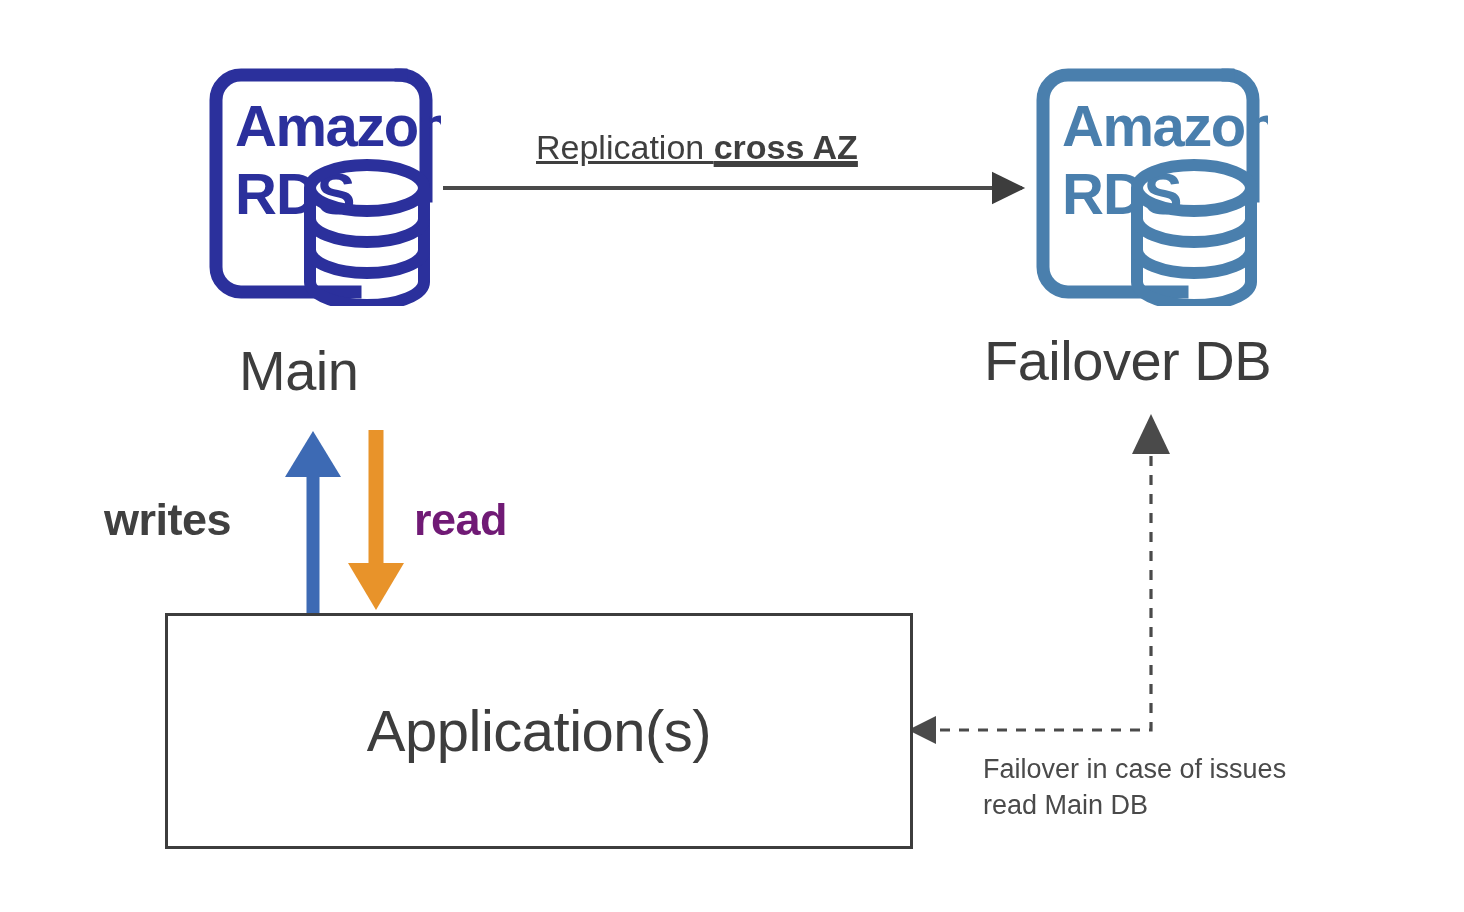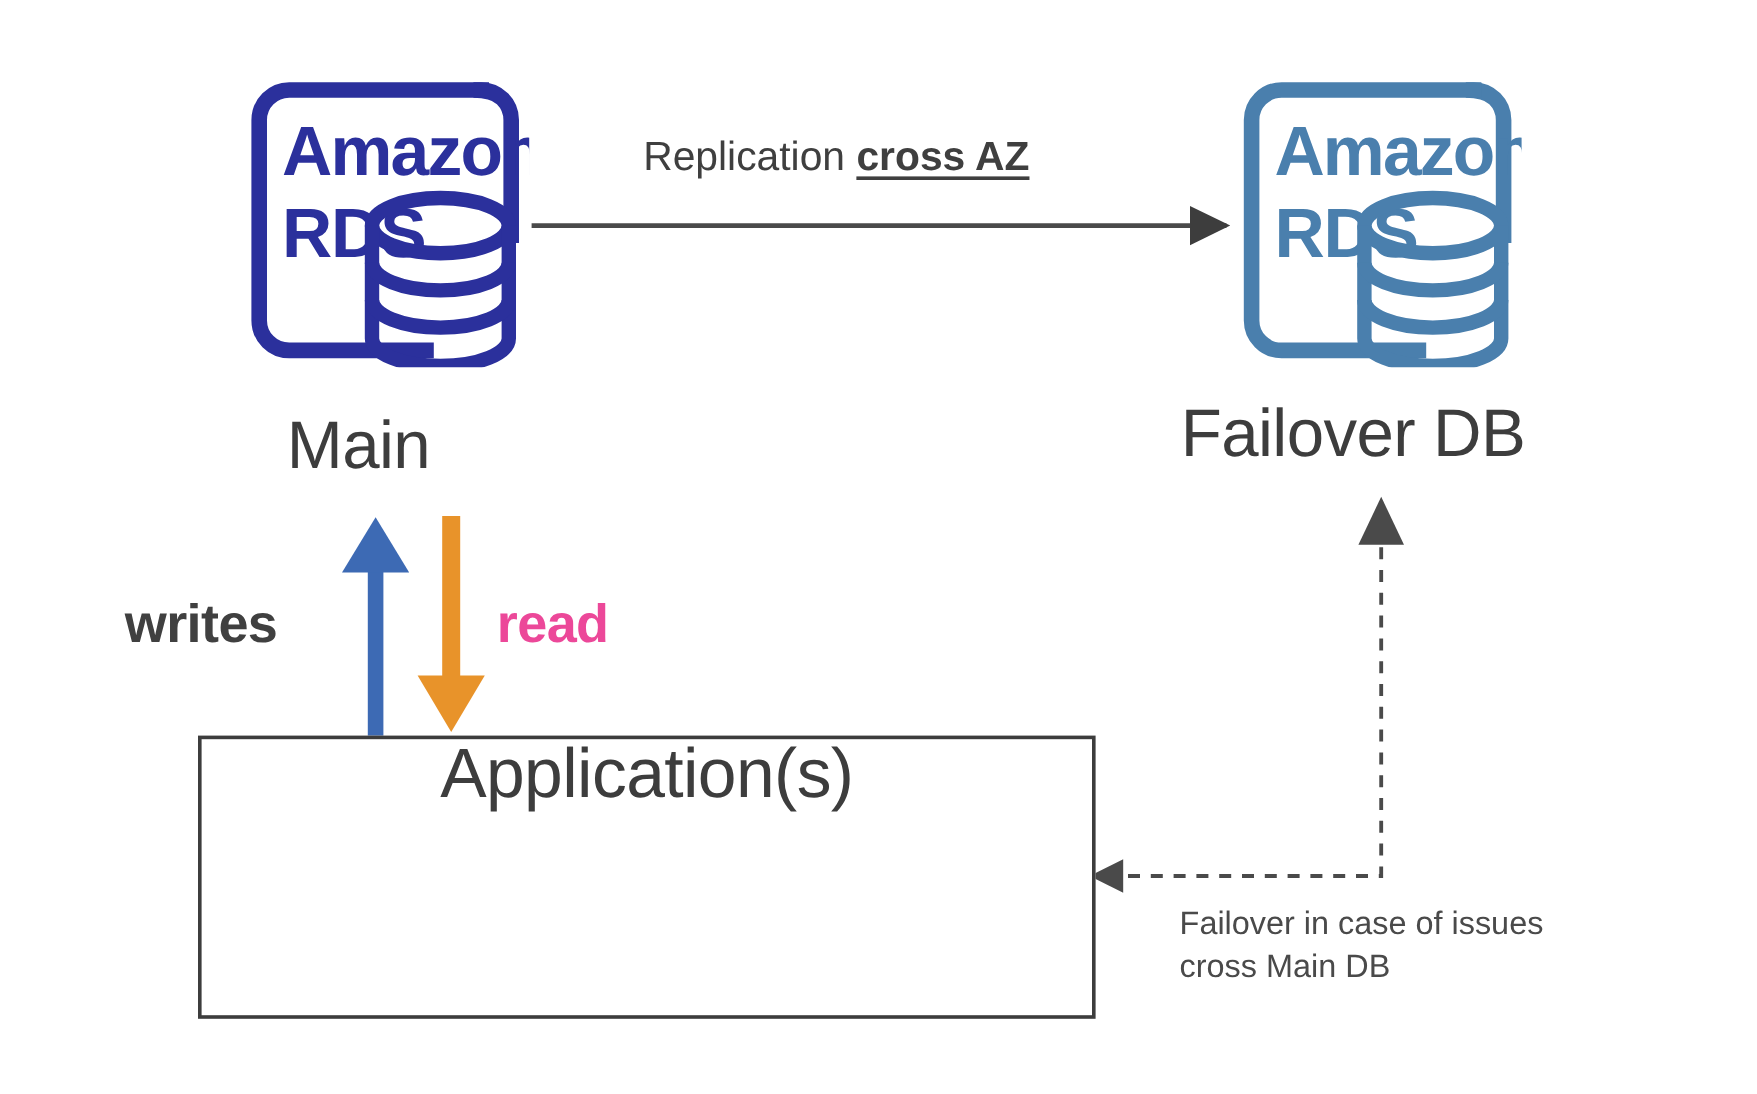--- a/index.html
+++ b/index.html
@@ -59,28 +59,29 @@
   }
   .flow-label {
     position: absolute;
     font-size: 45px;
     font-weight: 700;
     line-height: 1;
     white-space: nowrap;
     letter-spacing: -0.5px;
   }
   .flow-label.writes { color: #404040; }
-  .flow-label.read   { color: #ec4899; }
+  .flow-label.read   { color: #701a75; }
 
   .app-box {
     position: absolute;
     box-sizing: border-box;
     border: 3px solid #3d3d3d;
     background: #ffffff;
     display: flex;
+    align-items: center;
     justify-content: center;
   }
   .app-box-label {
     color: #3d3d3d;
     font-size: 58px;
     line-height: 1;
     font-weight: 400;
     letter-spacing: -0.5px;
     white-space: nowrap;
   }
@@ -160,34 +161,34 @@
       <text x="30" y="146" fill="#4a7fad" font-family="'Liberation Sans', sans-serif" font-size="58" font-weight="700" letter-spacing="-1">RDS</text>
       <g fill="none" stroke="#4a7fad" stroke-width="12">
         <ellipse cx="162" cy="120" rx="57" ry="23"></ellipse>
         <path d="M105,120 L105,214 A57,23 0 0 0 219,214 L219,120"></path>
         <path d="M105,151 A57,23 0 0 0 219,151"></path>
         <path d="M105,182 A57,23 0 0 0 219,182"></path>
       </g>
     </svg>
   </div>
 
-  <div class="edge-label" style="left:536px; top:104px;">
+  <div class="edge-label" style="left:536px; top:120px;text-decoration:underline;">
     <span>Replication </span><span class="strong">cross AZ</span>
   </div>
 
   <div class="node-label" style="left:239px; top:333px;">Main</div>
 
   <div class="node-label" style="left:984px; top:323px;">Failover DB</div>
 
   <div class="flow-label writes" style="left:104px; top:487px;">writes</div>
 
   <div class="flow-label read" style="left:414px; top:487px;">read</div>
 
   <div class="app-box" style="left:165px; top:603px; width:748px; height:236px;">
     <span class="app-box-label">Application(s)</span>
   </div>
 
   <div class="caption" style="left:983px; top:742px;">
     <div>Failover in case of issues</div>
-    <div>cross Main DB</div>
+    <div>read Main DB</div>
   </div>
 
 </div>
 
 </body></html>

